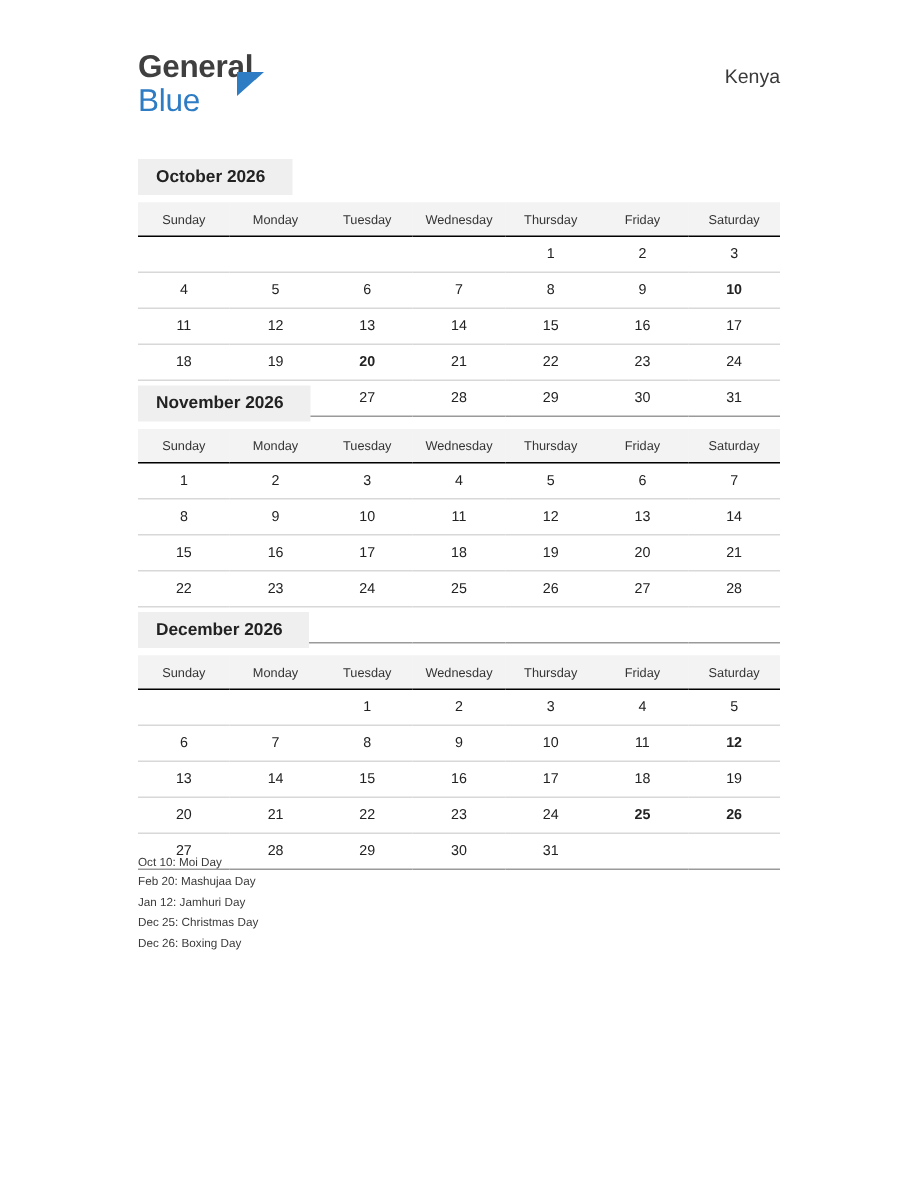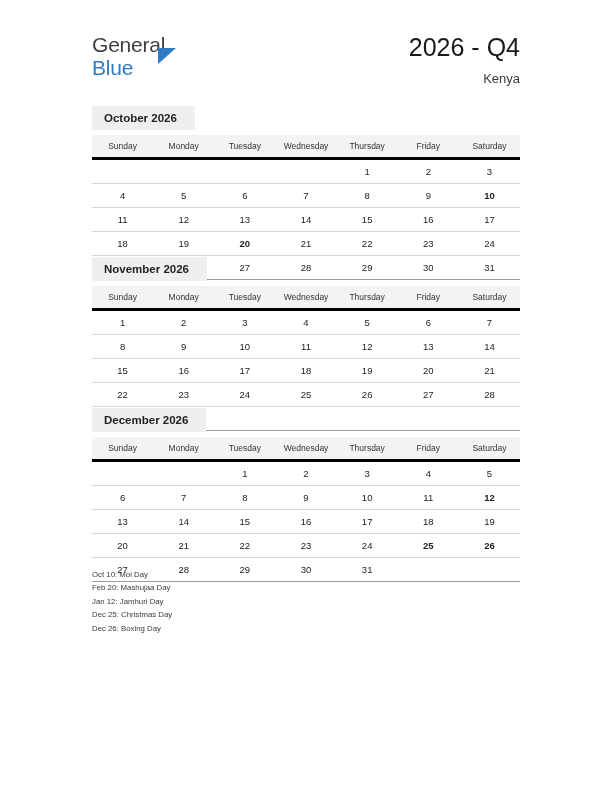--- a/index.html
+++ b/index.html
@@ -31,21 +31,21 @@
     height: 52px;
   }
   .logo {
     position: absolute;
     left: 0;
     top: 0;
     line-height: 1;
   }
   .logo-general {
     font-size: 21px;
-    font-weight: normal;
+    font-weight: bold;
     color: #3f3f3f;
     letter-spacing: -0.2px;
   }
   .logo-blue {
     font-size: 21px;
     font-weight: normal;
     color: #2e7cc4;
     letter-spacing: -0.2px;
     display: block;
     margin-top: 2px;
@@ -121,21 +121,21 @@
     text-align: center;
     padding: 5px 0 5px 0;
     border-top: 1px solid #d8d8d8;
     border-bottom: 1px solid #d8d8d8;
     height: 13px;
   }
   table.cal tbody tr:last-child td {
     border-bottom: 1px solid #9a9a9a;
   }
   table.cal thead th {
-    border-bottom: 3px solid #000000;
+    border-bottom: 1px solid #000000;
   }
   td.holiday {
     color: #e8140c;
     font-weight: bold;
   }
   td.empty {
     color: transparent;
   }
 
   
@@ -156,21 +156,20 @@
 
 <div class="page">
 
   <div class="header">
     <div class="logo">
       <span class="logo-general">General</span>
       <span class="logo-blue">Blue</span>
       <span class="logo-triangle"></span>
     </div>
     <div class="title-block">
-      <div class="title-main">2026 - Q4</div>
       <div class="title-sub">Kenya</div>
     </div>
   </div>
 
   <div class="month-block" id="month-0">
     <div class="month-name">October 2026</div>
     <table class="cal">
       <thead>
           <tr>
             <th>Sunday</th>

